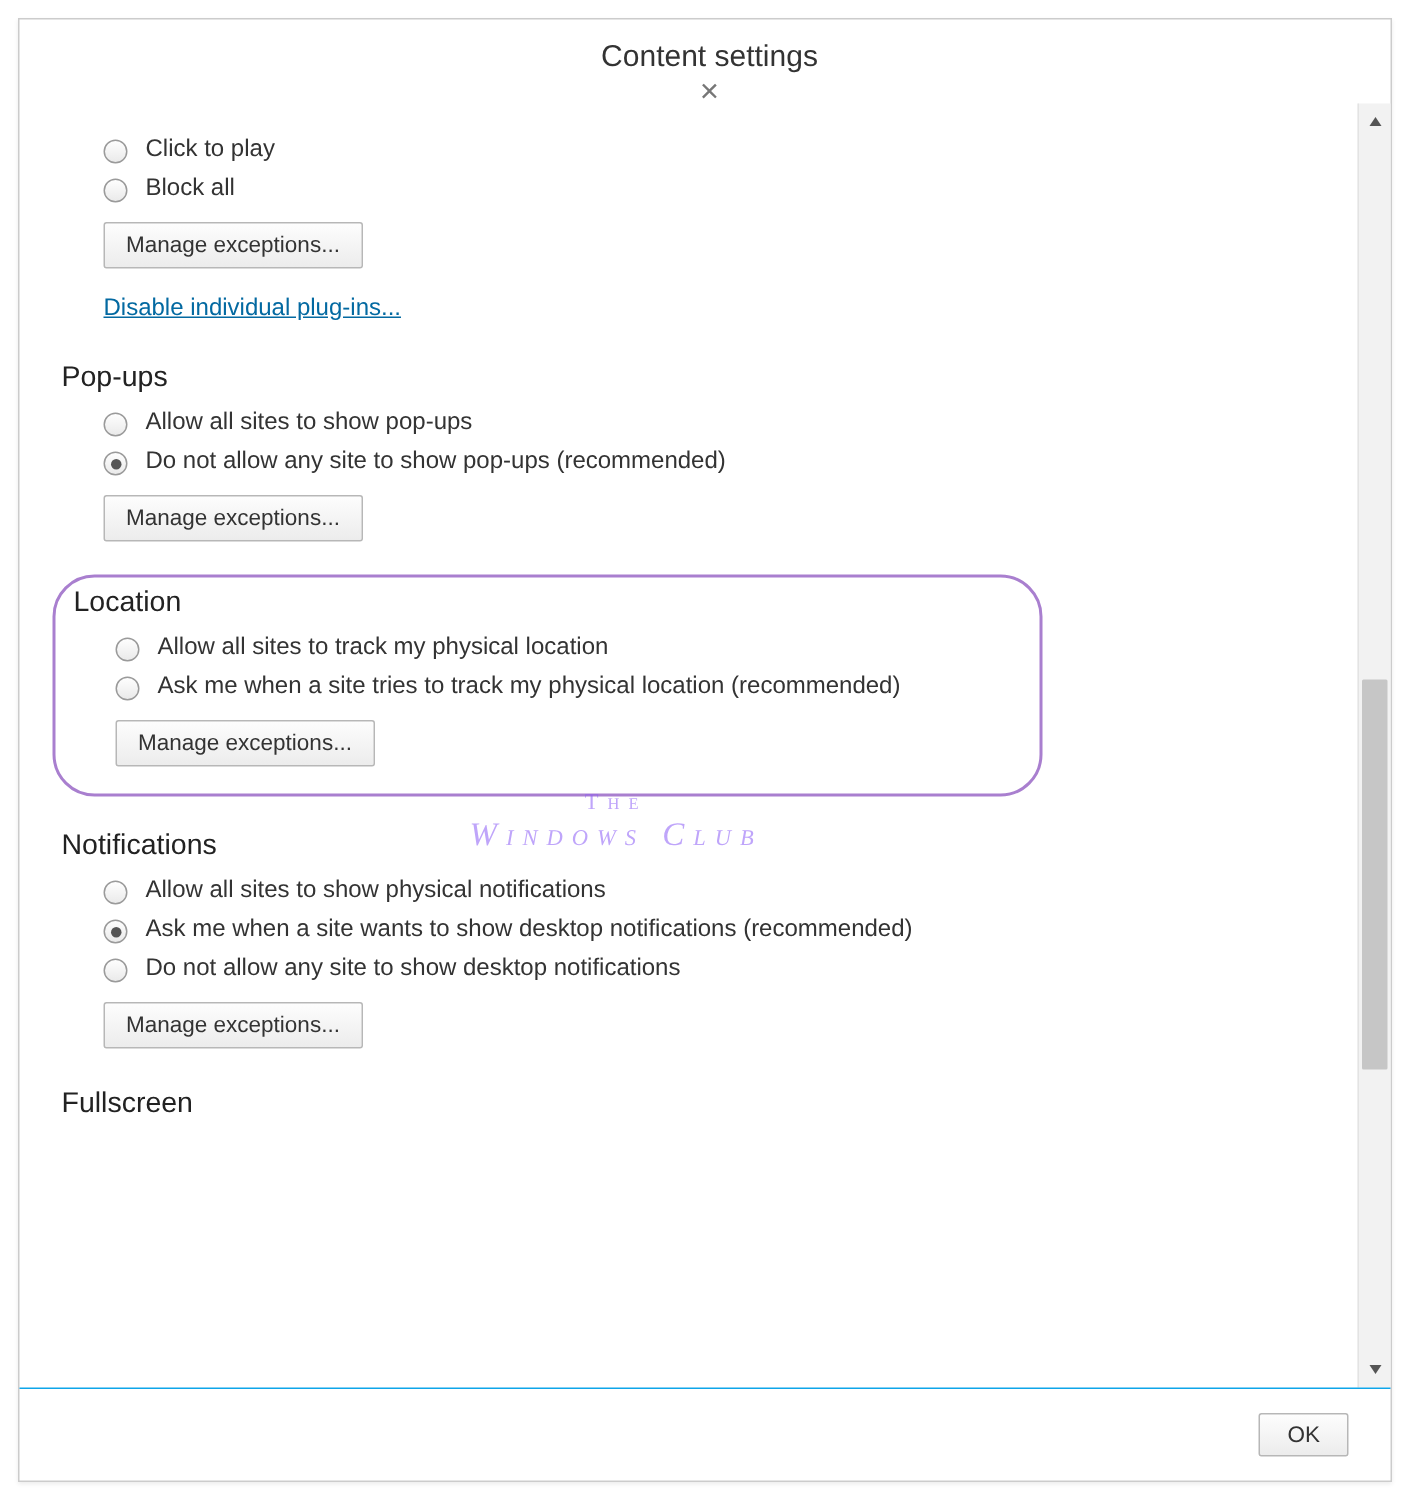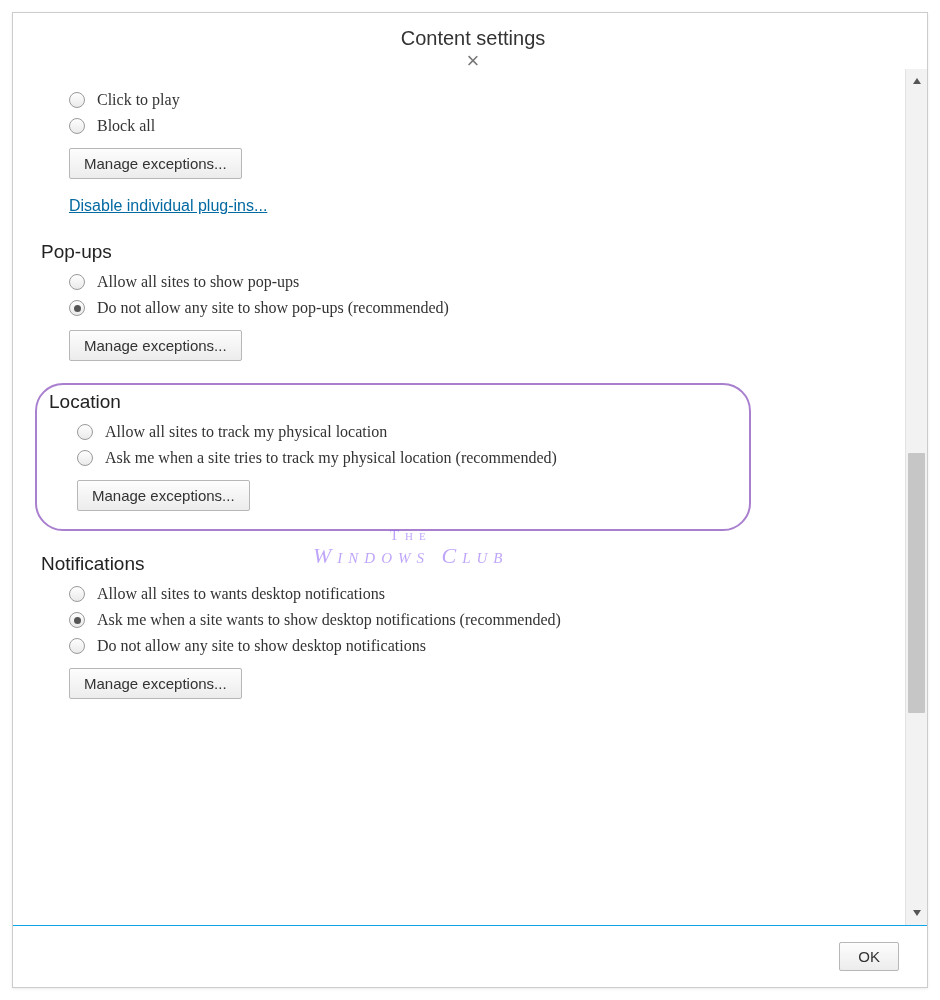--- a/index.html
+++ b/index.html
@@ -53,23 +53,22 @@
   .section {
     margin-top: 22px;
   }
   .section-title {
     font-size: 19px;
     color: #222;
     margin-bottom: 10px;
   }
   .radio-row {
     display: flex;
-    align-items: center;
+    align-items: flex-end;
     margin: 8px 0 8px 28px;
-    font-family: Liberation Serif, serif;
   }
   .radio {
     width: 16px;
     height: 16px;
     border: 1px solid #9a9a9a;
     border-radius: 50%;
     background: linear-gradient(#fefefe,#eaeaea);
     display: inline-flex;
     align-items: center;
     justify-content: center;
@@ -104,21 +103,21 @@
     color: #0369a1;
     text-decoration: underline;
     font-size: 16px;
   }
   .highlight-box {
     border: 2px solid #a97fcf;
     border-radius: 28px;
     padding: 6px 18px 14px 6px;
     margin-left: -6px;
     margin-top: 18px;
-    width: 716px;
+    width: 660px;
   }
   .highlight-box .section-title { margin-left: 6px; }
   .highlight-box .radio-row { margin-left: 34px; }
   .highlight-box .btn { margin-left: 34px; }
   .watermark {
     position: absolute;
     top: 458px;
     left: 300px;
     color: #8b5cf6;
     font-size: 20px;
@@ -236,33 +235,36 @@
           <span class="radio"></span>
           <span class="radio-label">Ask me when a site tries to track my physical location (recommended)</span>
         </div>
         <span class="btn">Manage exceptions...</span>
       </div>
 
       <div class="section">
         <div class="section-title">Notifications</div>
         <div class="radio-row">
           <span class="radio"></span>
-          <span class="radio-label">Allow all sites to wants desktop notifications</span>
+          <span class="radio-label">Allow all sites to show physical notifications</span>
         </div>
         <div class="radio-row">
           <span class="radio checked"></span>
           <span class="radio-label">Ask me when a site wants to show desktop notifications (recommended)</span>
         </div>
         <div class="radio-row">
           <span class="radio"></span>
           <span class="radio-label">Do not allow any site to show desktop notifications</span>
         </div>
         <span class="btn">Manage exceptions...</span>
       </div>
 
+      <div class="section">
+        <div class="section-title">Fullscreen</div>
+      </div>
 
     </div>
 
     <div class="watermark">
       <div class="w1">The</div>
       <div class="w2">Windows Club</div>
     </div>
   </div>
 
   <div class="scrollbar">

